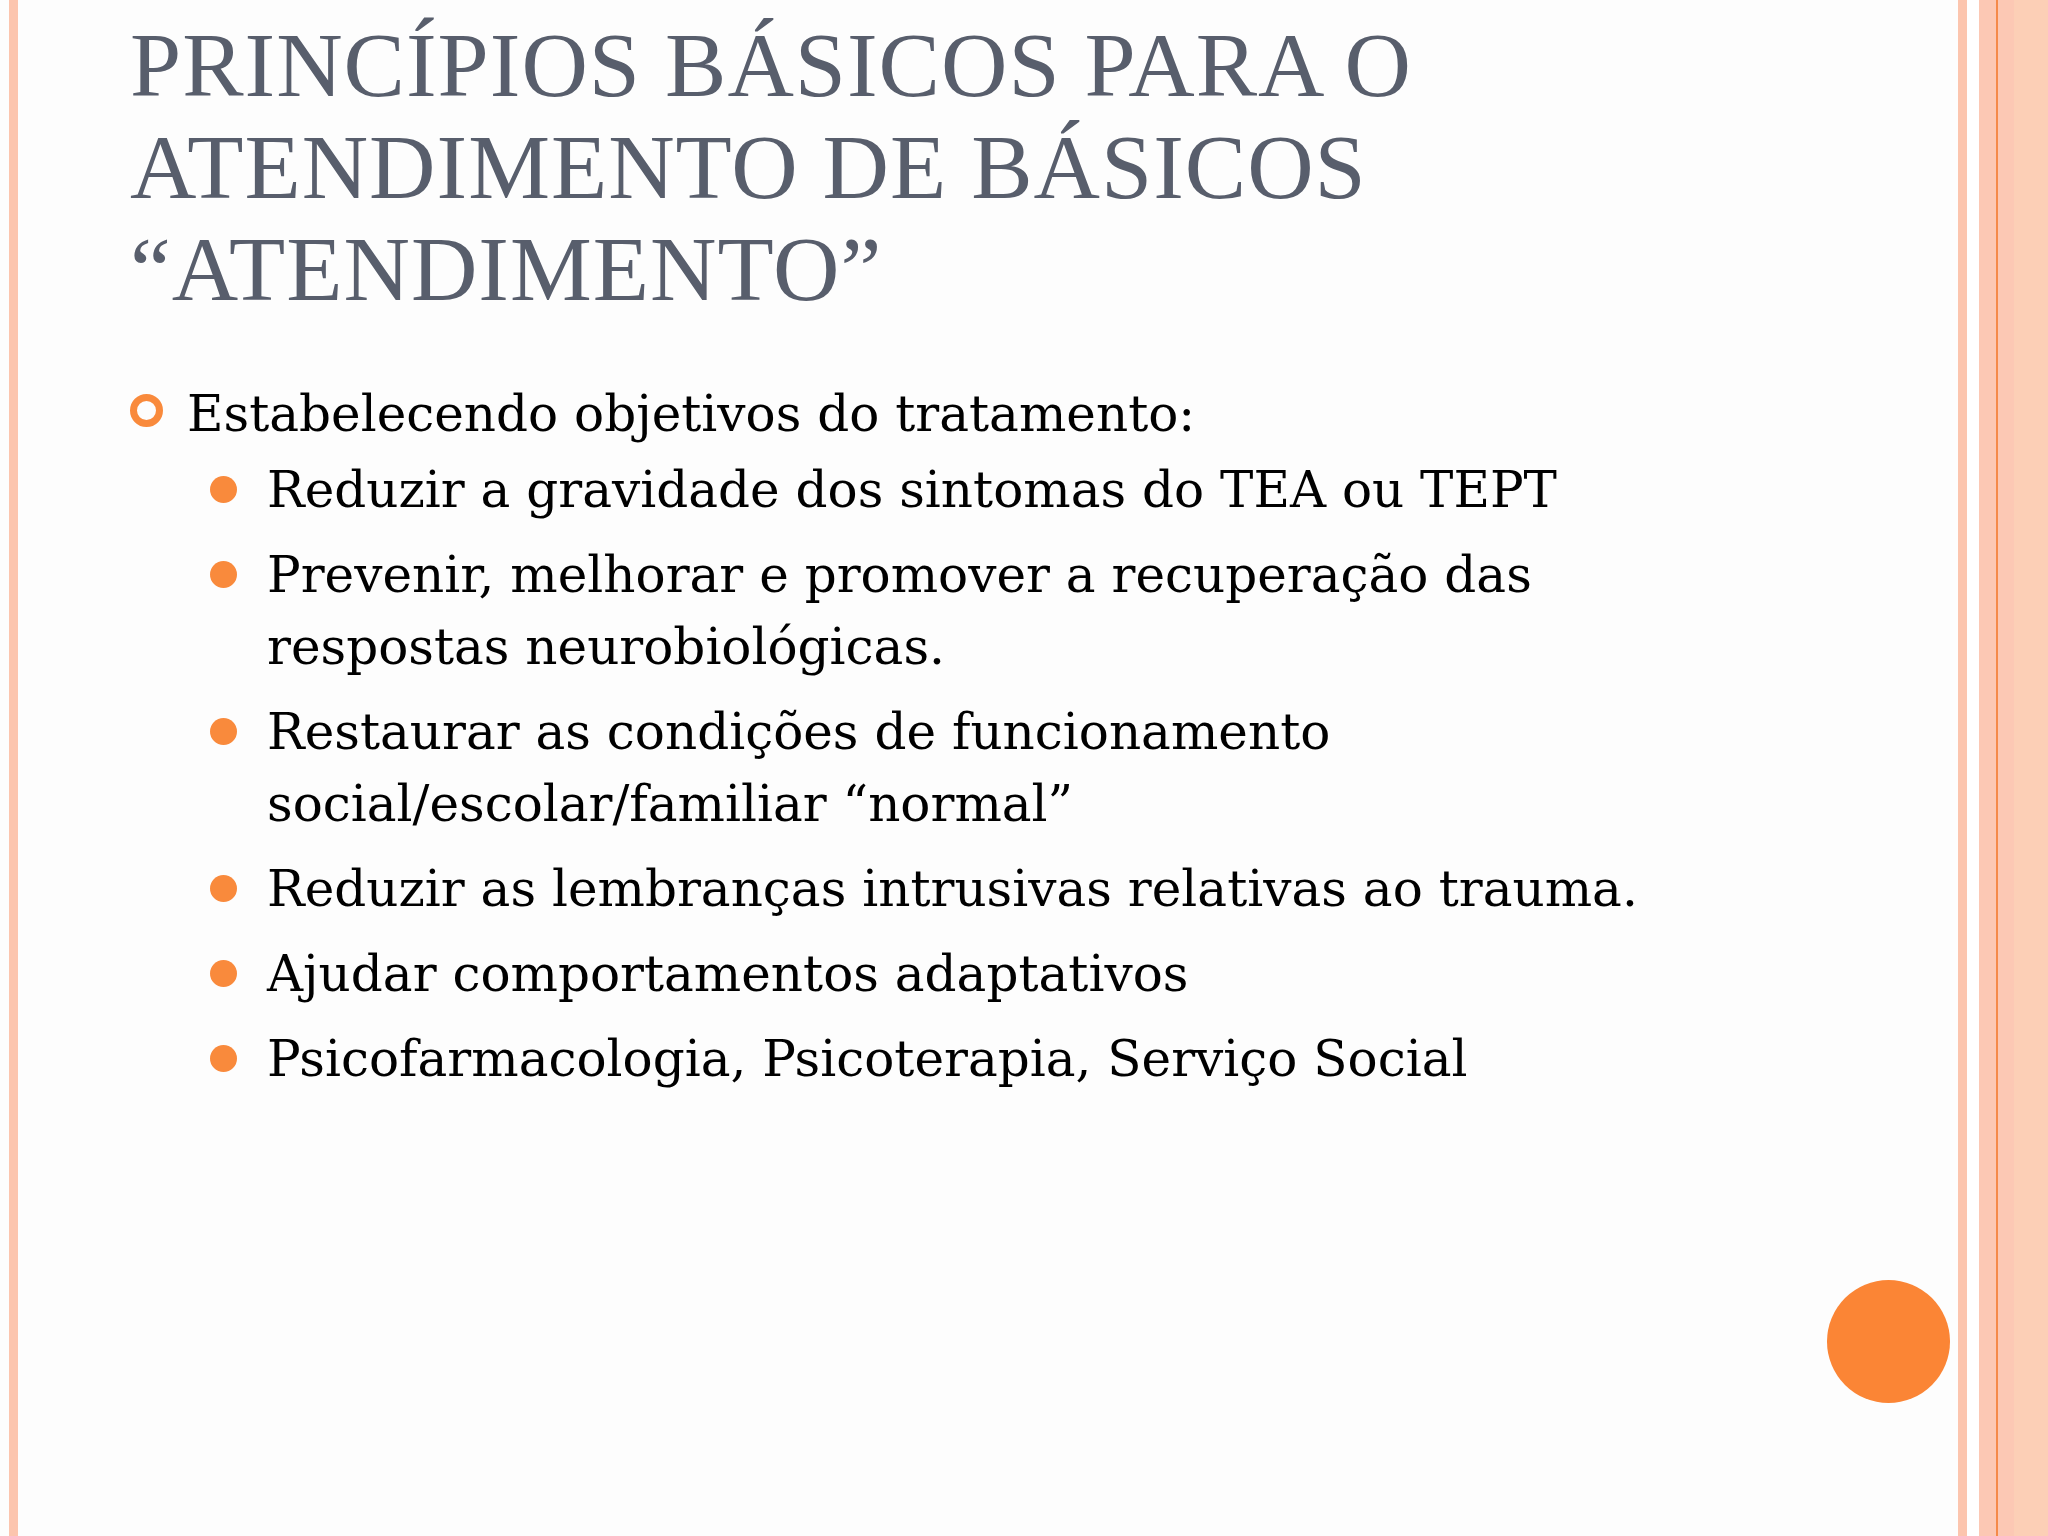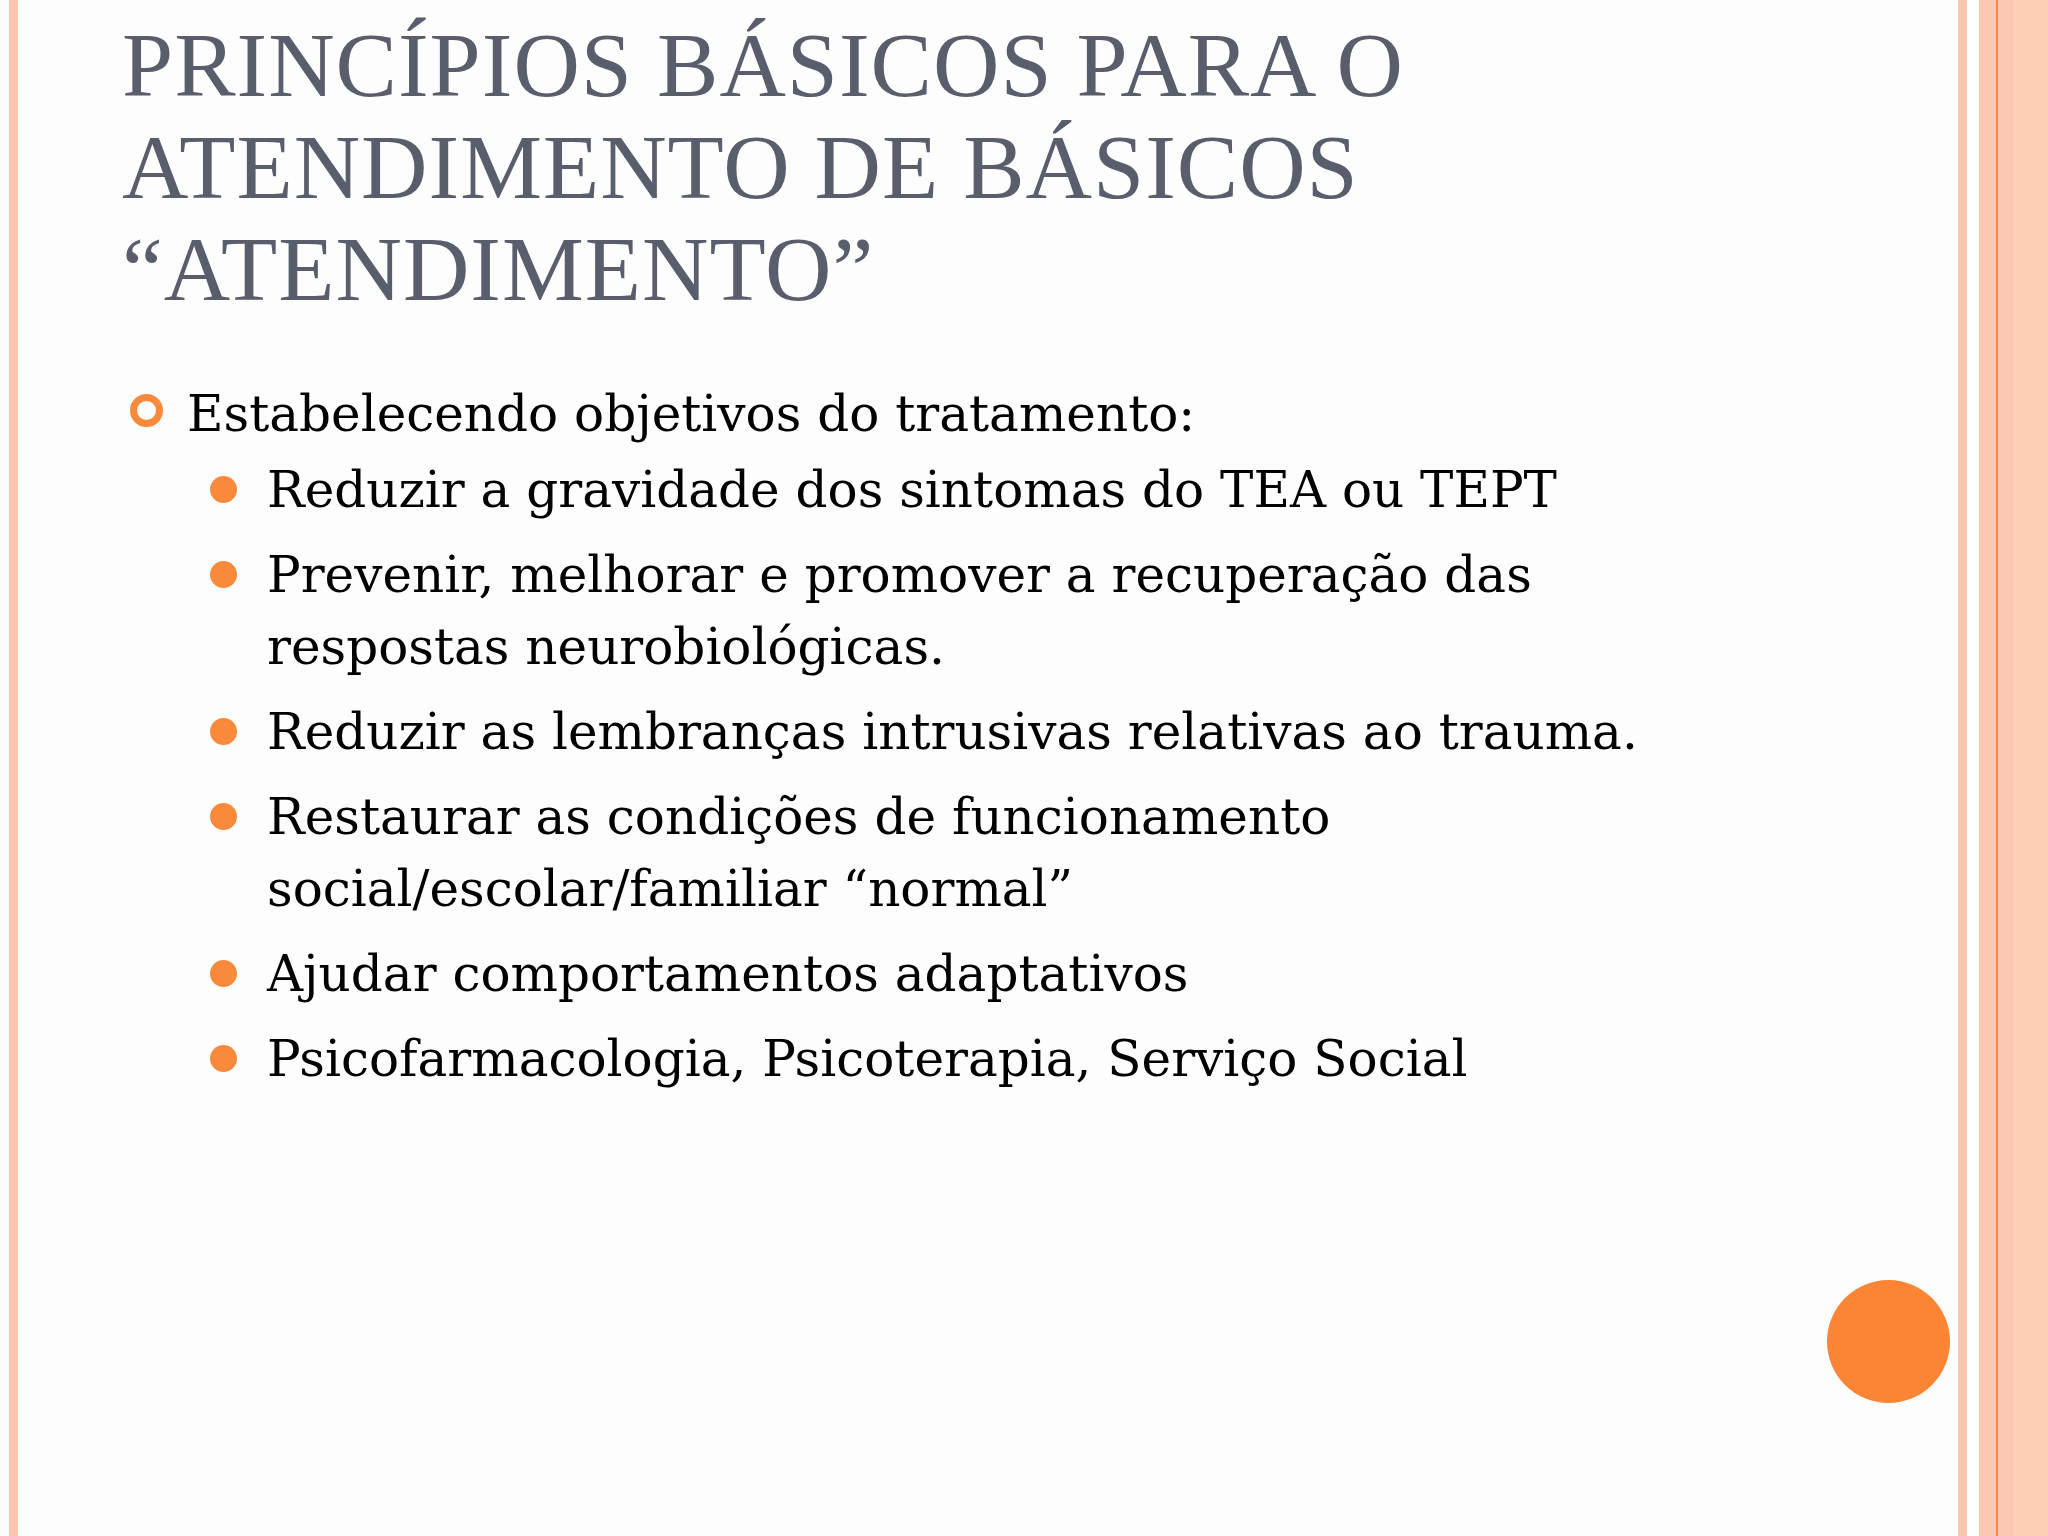--- a/index.html
+++ b/index.html
@@ -59,21 +59,21 @@
       top: 14px;
       width: 1600px;
       margin: 0;
       color: #585e6c;
       font-family: "Liberation Serif", "DejaVu Serif", serif;
       font-weight: normal;
       font-size: 92px;
       line-height: 102px;
       letter-spacing: 1px;
     }
-    .title span { display: block; white-space: nowrap; }
+    .title span { display: block; white-space: nowrap; margin-left: 8px; }
     .content {
       position: absolute;
       left: 130px;
       top: 374px;
       width: 1640px;
       color: #000;
     }
     .lvl1 {
       position: relative;
       padding-left: 57px;
@@ -154,25 +154,25 @@
     <li>
       <span class="dot"></span>
       <span class="txt">Reduzir a gravidade dos sintomas do TEA ou TEPT</span>
     </li>
     <li>
       <span class="dot"></span>
       <span class="txt">Prevenir, melhorar e promover a recuperação das respostas neurobiológicas.</span>
     </li>
     <li>
       <span class="dot"></span>
-      <span class="txt">Reduzir as lembranças intrusivas relativas ao trauma.</span>
+      <span class="txt">Restaurar as condições de funcionamento social/escolar/familiar “normal”</span>
     </li>
     <li>
       <span class="dot"></span>
-      <span class="txt">Restaurar as condições de funcionamento social/escolar/familiar “normal”</span>
+      <span class="txt">Reduzir as lembranças intrusivas relativas ao trauma.</span>
     </li>
     <li>
       <span class="dot"></span>
       <span class="txt">Ajudar comportamentos adaptativos</span>
     </li>
     <li>
       <span class="dot"></span>
       <span class="txt">Psicofarmacologia, Psicoterapia, Serviço Social</span>
     </li>
   </ul>

